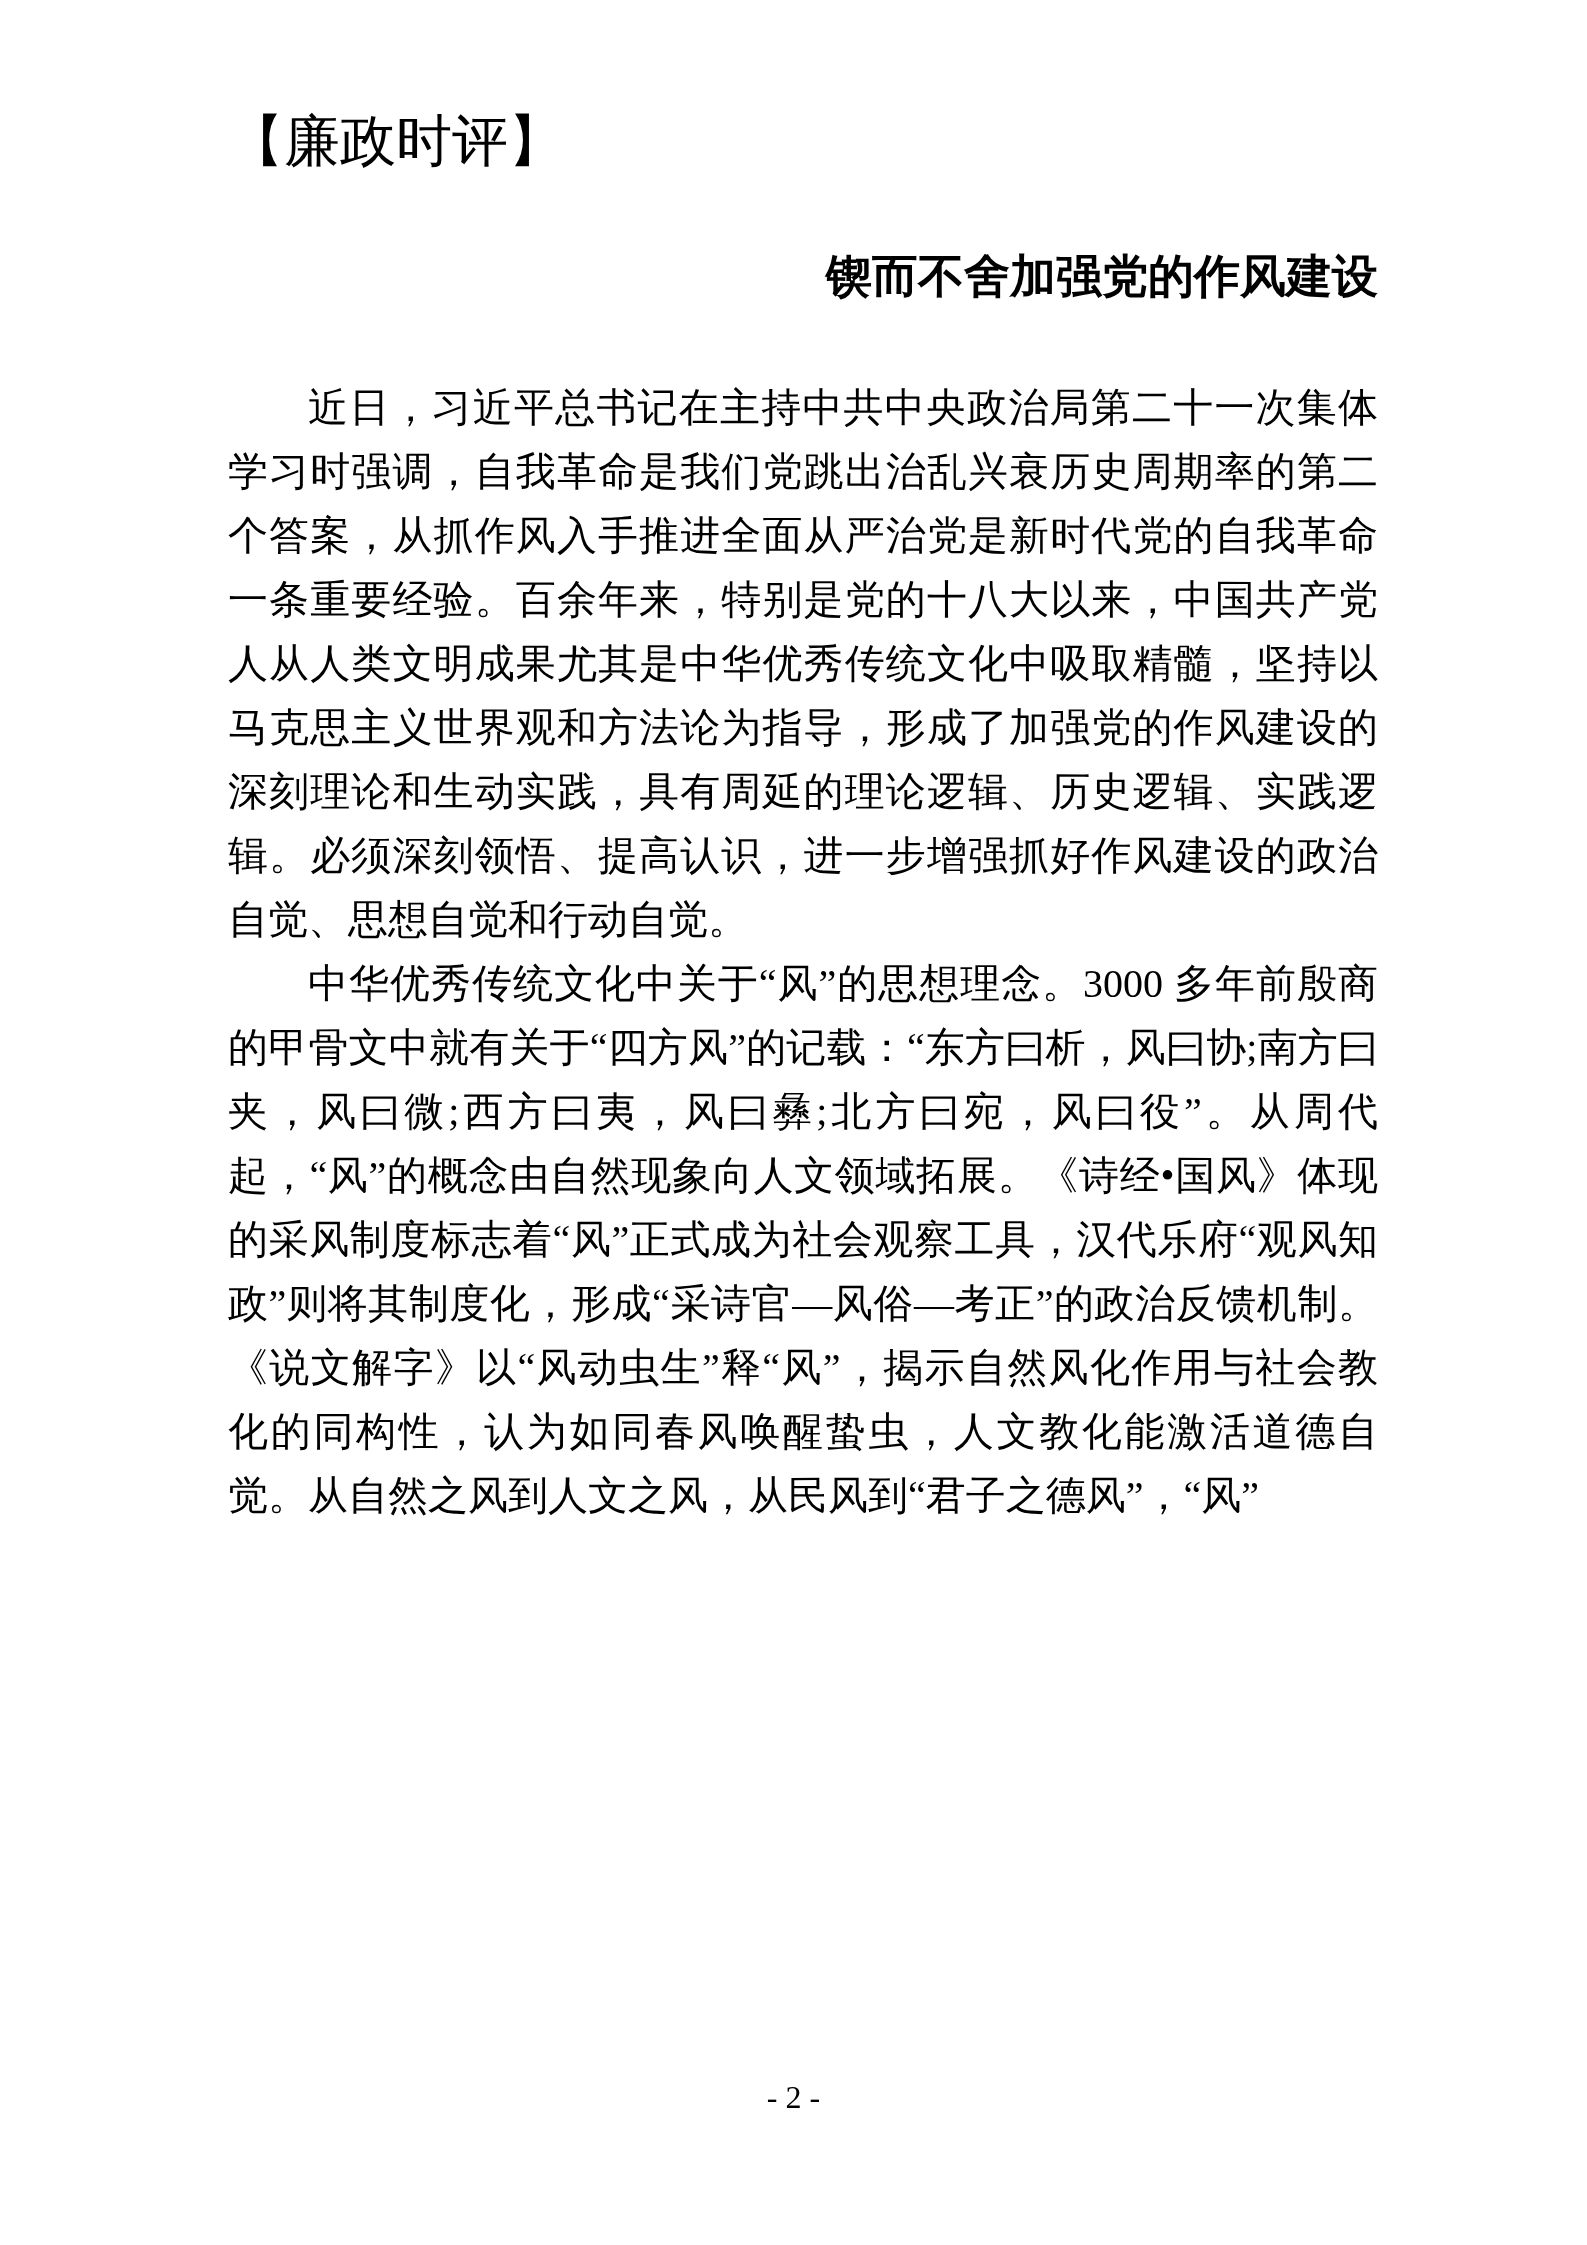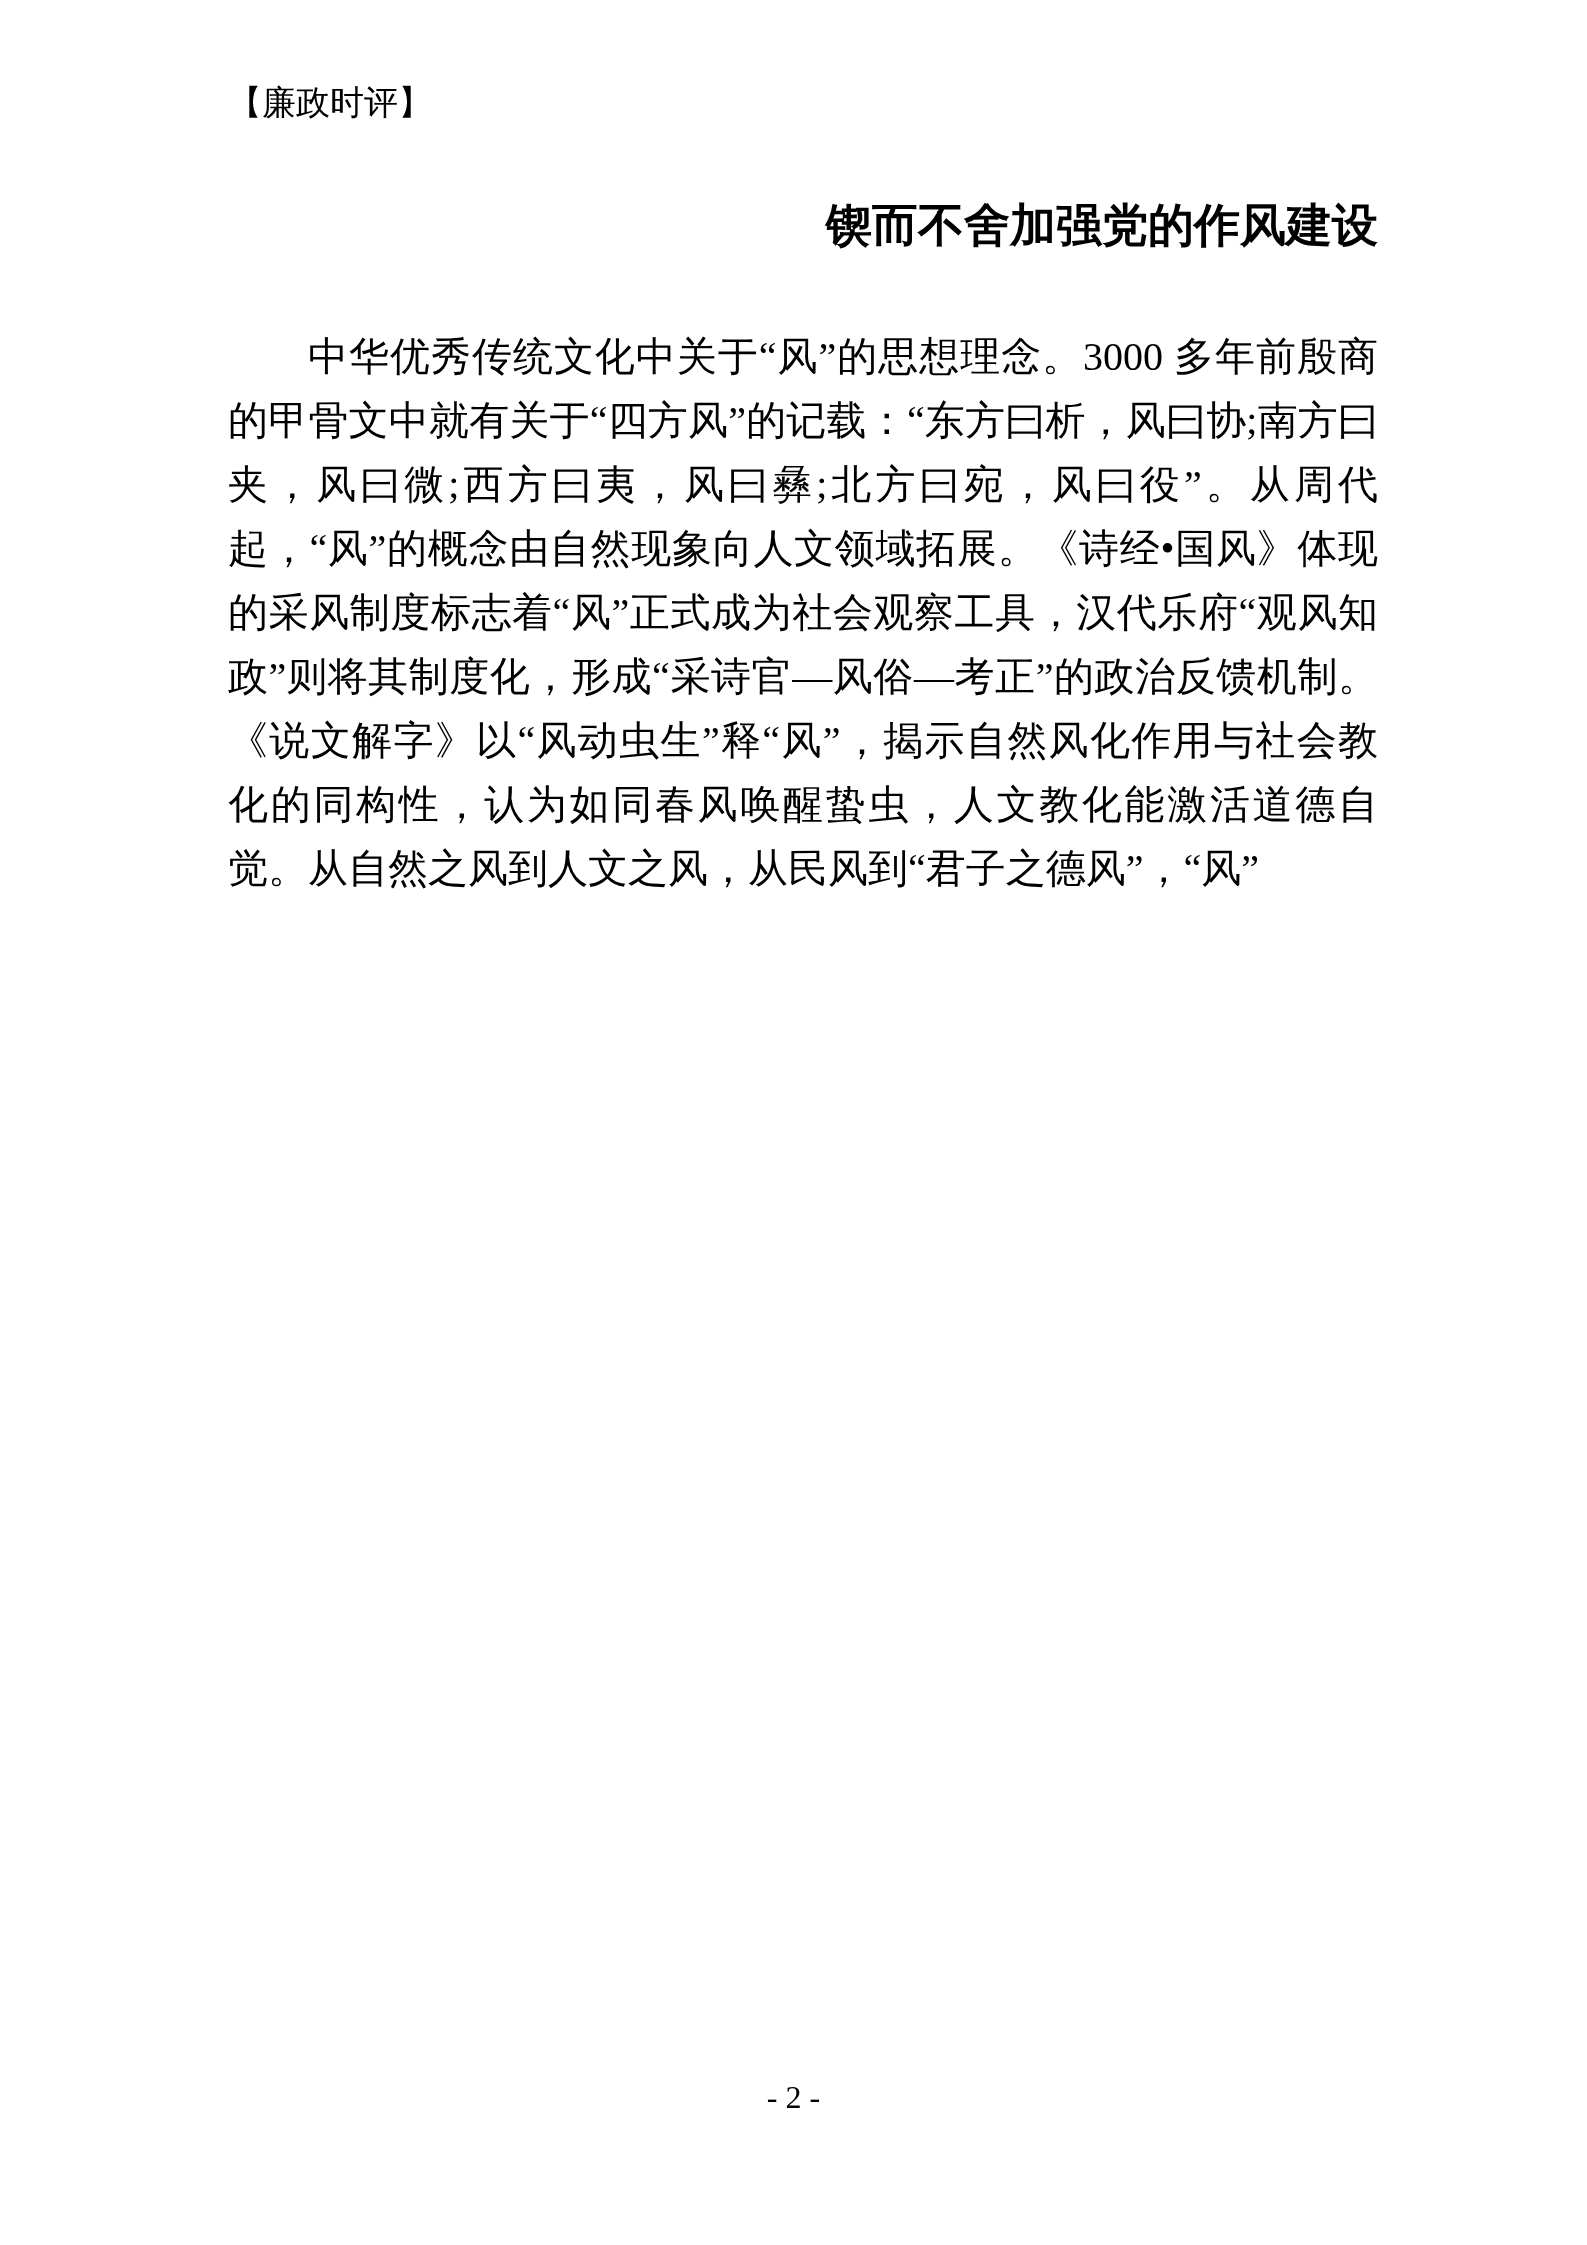--- a/index.html
+++ b/index.html
@@ -17,22 +17,22 @@
     overflow: hidden;
     box-sizing: border-box;
   }
   .content {
     position: absolute;
     left: 228px;
     top: 0;
     width: 1150px;
   }
   .column-tag {
-    margin-top: 83px;
-    font-size: 34px;
+    margin-top: 108px;
+    font-size: 56px;
     line-height: 1.2;
     color: #000000;
     letter-spacing: 0;
   }
   .article-title {
     margin: 74px 0 0 0;
     font-size: 46px;
     font-weight: bold;
     text-align: right;
     line-height: 1.2;
@@ -63,17 +63,18 @@
   }
 </style>
 </head>
 <body>
 
 <div class="page">
   <div class="content">
     <div class="column-tag">【廉政时评】</div>
     <h1 class="article-title">锲而不舍加强党的作风建设</h1>
     <div class="article">
+      <p>近日，习近平总书记在主持中共中央政治局第二十一次集体学习时强调，自我革命是我们党跳出治乱兴衰历史周期率的第二个答案，从抓作风入手推进全面从严治党是新时代党的自我革命一条重要经验。百余年来，特别是党的十八大以来，中国共产党人从人类文明成果尤其是中华优秀传统文化中吸取精髓，坚持以马克思主义世界观和方法论为指导，形成了加强党的作风建设的深刻理论和生动实践，具有周延的理论逻辑、历史逻辑、实践逻辑。必须深刻领悟、提高认识，进一步增强抓好作风建设的政治自觉、思想自觉和行动自觉。</p>
       <p>中华优秀传统文化中关于“风”的思想理念。3000 多年前殷商的甲骨文中就有关于“四方风”的记载：“东方曰析，风曰协;南方曰夹，风曰微;西方曰夷，风曰彝;北方曰宛，风曰役”。从周代起，“风”的概念由自然现象向人文领域拓展。《诗经•国风》体现的采风制度标志着“风”正式成为社会观察工具，汉代乐府“观风知政”则将其制度化，形成“采诗官—风俗—考正”的政治反馈机制。《说文解字》以“风动虫生”释“风”，揭示自然风化作用与社会教化的同构性，认为如同春风唤醒蛰虫，人文教化能激活道德自觉。从自然之风到人文之风，从民风到“君子之德风”，“风”</p>
     </div>
   </div>
   <div class="page-number">- 2 -</div>
 </div>
 
 </body></html>

